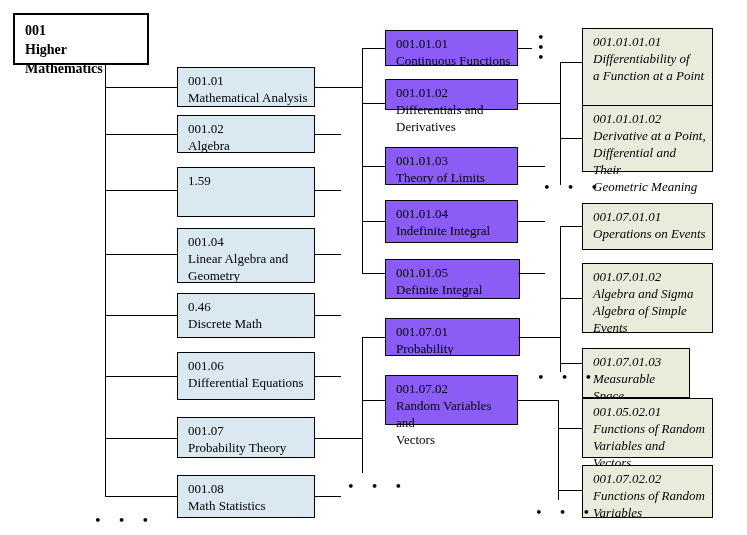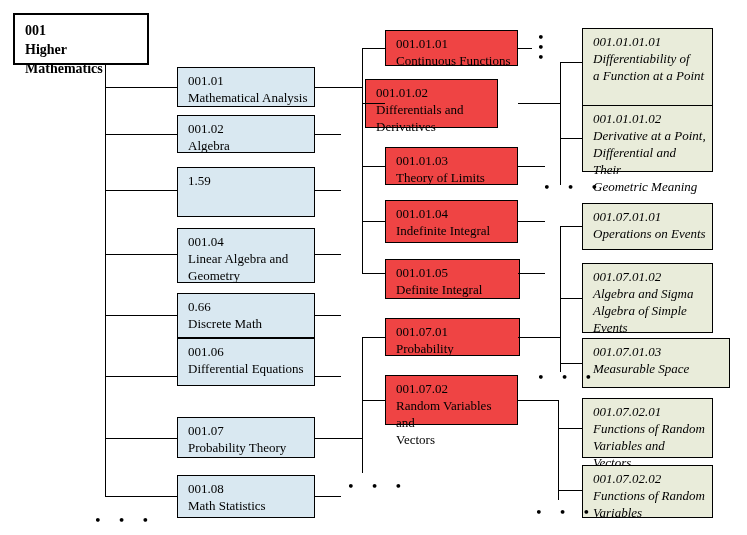--- a/index.html
+++ b/index.html
@@ -23,21 +23,21 @@
   .node .label{white-space:pre-line;}
   .root{
     background:#ffffff;
     border-width:2px;
     font-weight:bold;
     font-size:14px;
     line-height:19px;
     padding:6px 8px 0 10px;
   }
   .lvl2{background:#d9e8f1;}
-  .lvl3{background:#ef4444;}
+  .lvl3{background:#8b5cf6;}
   .lvl4{background:#e9ecda;font-style:italic;}
   .h,.v{position:absolute;background:#000;}
   .h{height:1px;}
   .v{width:1px;}
   .dots{
     position:absolute;
     font-family:"DejaVu Serif",serif;
     font-size:13px;
     line-height:10px;
     letter-spacing:6px;
@@ -64,41 +64,41 @@
   </div>
   <div class="node lvl2" style="left:177px;top:167px;width:138px;height:50px">
     <div class="code">1.59</div>
   </div>
   <div class="node lvl2" style="left:177px;top:228px;width:138px;height:55px">
     <div class="code">001.04</div>
     <div class="label">Linear Algebra and
 Geometry</div>
   </div>
   <div class="node lvl2" style="left:177px;top:293px;width:138px;height:45px">
-    <div class="code">0.66</div>
+    <div class="code">0.46</div>
     <div class="label">Discrete Math</div>
   </div>
-  <div class="node lvl2" style="left:177px;top:338px;width:138px;height:48px">
+  <div class="node lvl2" style="left:177px;top:352px;width:138px;height:48px">
     <div class="code">001.06</div>
     <div class="label">Differential Equations</div>
   </div>
   <div class="node lvl2" style="left:177px;top:417px;width:138px;height:41px">
     <div class="code">001.07</div>
     <div class="label">Probability Theory</div>
   </div>
   <div class="node lvl2" style="left:177px;top:475px;width:138px;height:43px">
     <div class="code">001.08</div>
     <div class="label">Math Statistics</div>
   </div>
 
   <div class="node lvl3" style="left:385px;top:30px;width:133px;height:36px">
     <div class="code">001.01.01</div>
     <div class="label">Continuous Functions</div>
   </div>
-  <div class="node lvl3" style="left:365px;top:79px;width:133px;height:49px">
+  <div class="node lvl3" style="left:385px;top:79px;width:133px;height:31px">
     <div class="code">001.01.02</div>
     <div class="label">Differentials and
 Derivatives</div>
   </div>
   <div class="node lvl3" style="left:385px;top:147px;width:133px;height:38px">
     <div class="code">001.01.03</div>
     <div class="label">Theory of Limits</div>
   </div>
   <div class="node lvl3" style="left:385px;top:200px;width:133px;height:43px">
     <div class="code">001.01.04</div>
@@ -132,26 +132,26 @@
   <div class="node lvl4" style="left:582px;top:203px;width:131px;height:47px">
     <div class="code">001.07.01.01</div>
     <div class="label">Operations on Events</div>
   </div>
   <div class="node lvl4" style="left:582px;top:263px;width:131px;height:70px">
     <div class="code">001.07.01.02</div>
     <div class="label">Algebra and Sigma
 Algebra of Simple
 Events</div>
   </div>
-  <div class="node lvl4" style="left:582px;top:338px;width:148px;height:50px">
+  <div class="node lvl4" style="left:582px;top:348px;width:108px;height:50px">
     <div class="code">001.07.01.03</div>
     <div class="label">Measurable Space</div>
   </div>
   <div class="node lvl4" style="left:582px;top:398px;width:131px;height:60px">
-    <div class="code">001.07.02.01</div>
+    <div class="code">001.05.02.01</div>
     <div class="label">Functions of Random
 Variables and Vectors
 Distribution</div>
   </div>
   <div class="node lvl4" style="left:582px;top:465px;width:131px;height:53px">
     <div class="code">001.07.02.02</div>
     <div class="label">Functions of Random
 Variables</div>
   </div>
 

